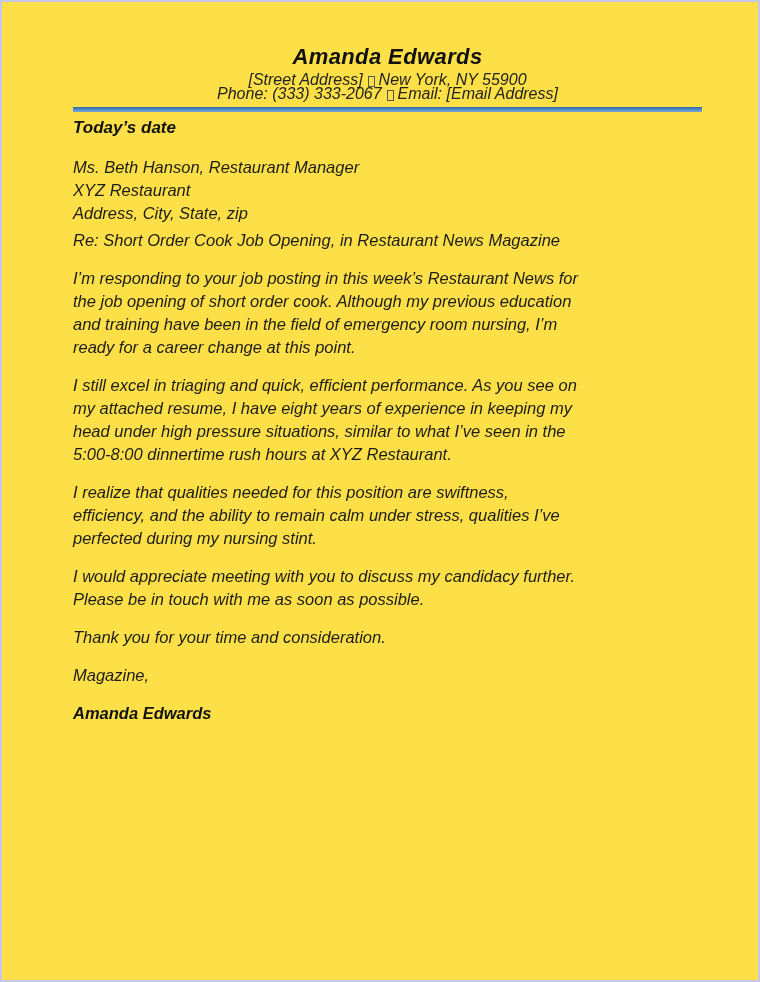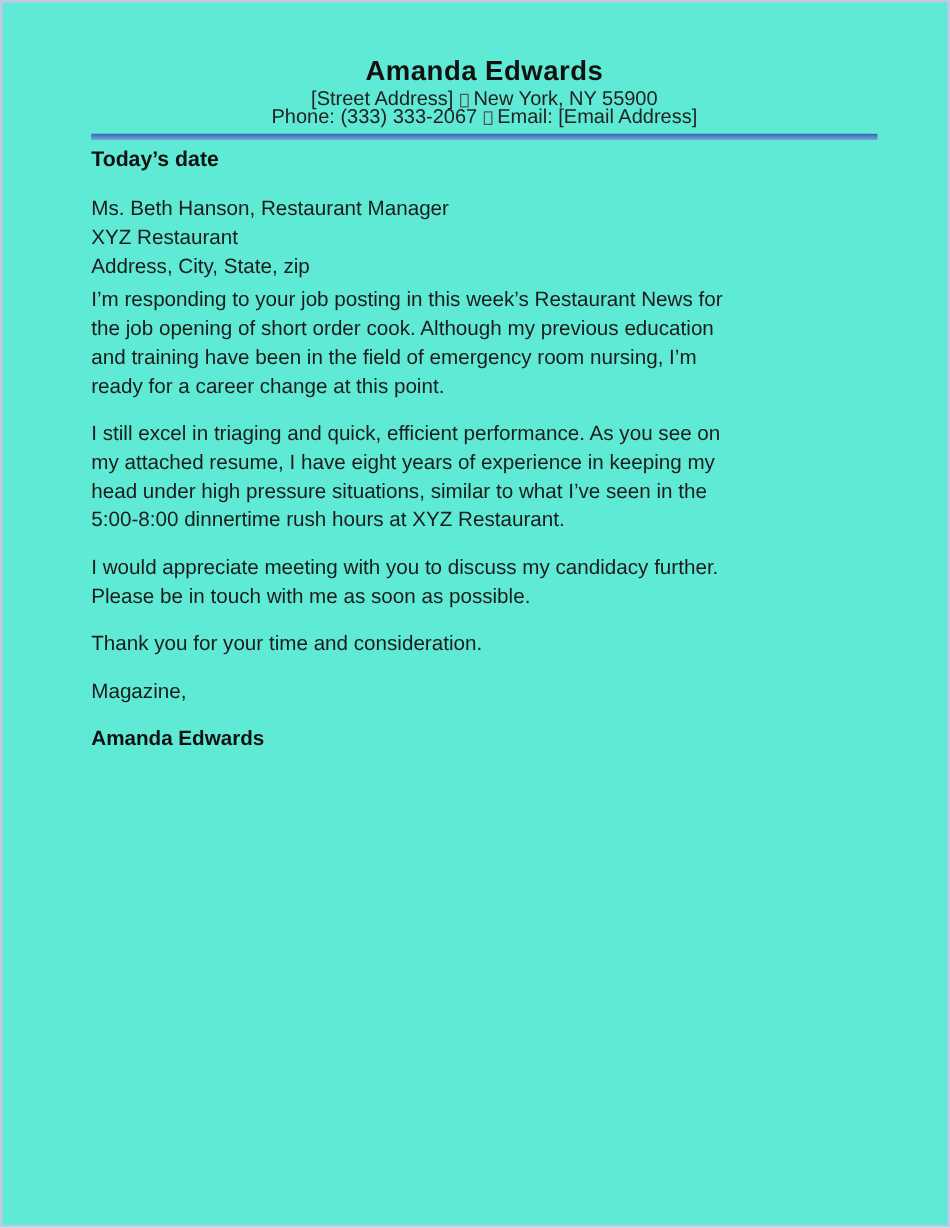--- a/index.html
+++ b/index.html
@@ -1,26 +1,27 @@
 <!DOCTYPE html>
 <html><head>
 <meta charset="utf-8">
 <style>
   html, body { margin: 0; padding: 0; background: #fff; }
   .page {
     position: relative;
     width: 760px;
     height: 982px;
     box-sizing: border-box;
-    background: #5eead4;
+    background: #fde047;
     border: 2px solid #c8c6e6;
     font-family: "Liberation Sans", "DejaVu Sans", sans-serif;
     color: #1c1c1c;
     padding: 42px 56px 0 71px;
     overflow: hidden;
+    font-style: italic;
   }
   .header { text-align: center; }
   .sender-name {
     margin: 0 0 3px 0;
     font-size: 22px;
     font-weight: bold;
     letter-spacing: 0.4px;
     color: #111;
   }
   .contact {
@@ -73,30 +74,34 @@
   </div>
 
   <div class="rule"></div>
 
   <div class="date">Today’s date</div>
 
   <div class="para recipient">Ms. Beth Hanson, Restaurant Manager
 XYZ Restaurant
 Address, City, State, zip</div>
 
+  <div class="para">Re: Short Order Cook Job Opening, in Restaurant News Magazine</div>
 
 
   <div class="para">I’m responding to your job posting in this week’s Restaurant News for
 the job opening of short order cook. Although my previous education
 and training have been in the field of emergency room nursing, I’m
 ready for a career change at this point.</div>
   <div class="para">I still excel in triaging and quick, efficient performance. As you see on
 my attached resume, I have eight years of experience in keeping my
 head under high pressure situations, similar to what I’ve seen in the
 5:00-8:00 dinnertime rush hours at XYZ Restaurant.</div>
+  <div class="para">I realize that qualities needed for this position are swiftness,
+efficiency, and the ability to remain calm under stress, qualities I’ve
+perfected during my nursing stint.</div>
   <div class="para">I would appreciate meeting with you to discuss my candidacy further.
 Please be in touch with me as soon as possible.</div>
 
   <div class="para">Thank you for your time and consideration.</div>
 
   <div class="para">Magazine,</div>
 
   <div class="para signature">Amanda Edwards</div>
 
 </div>

